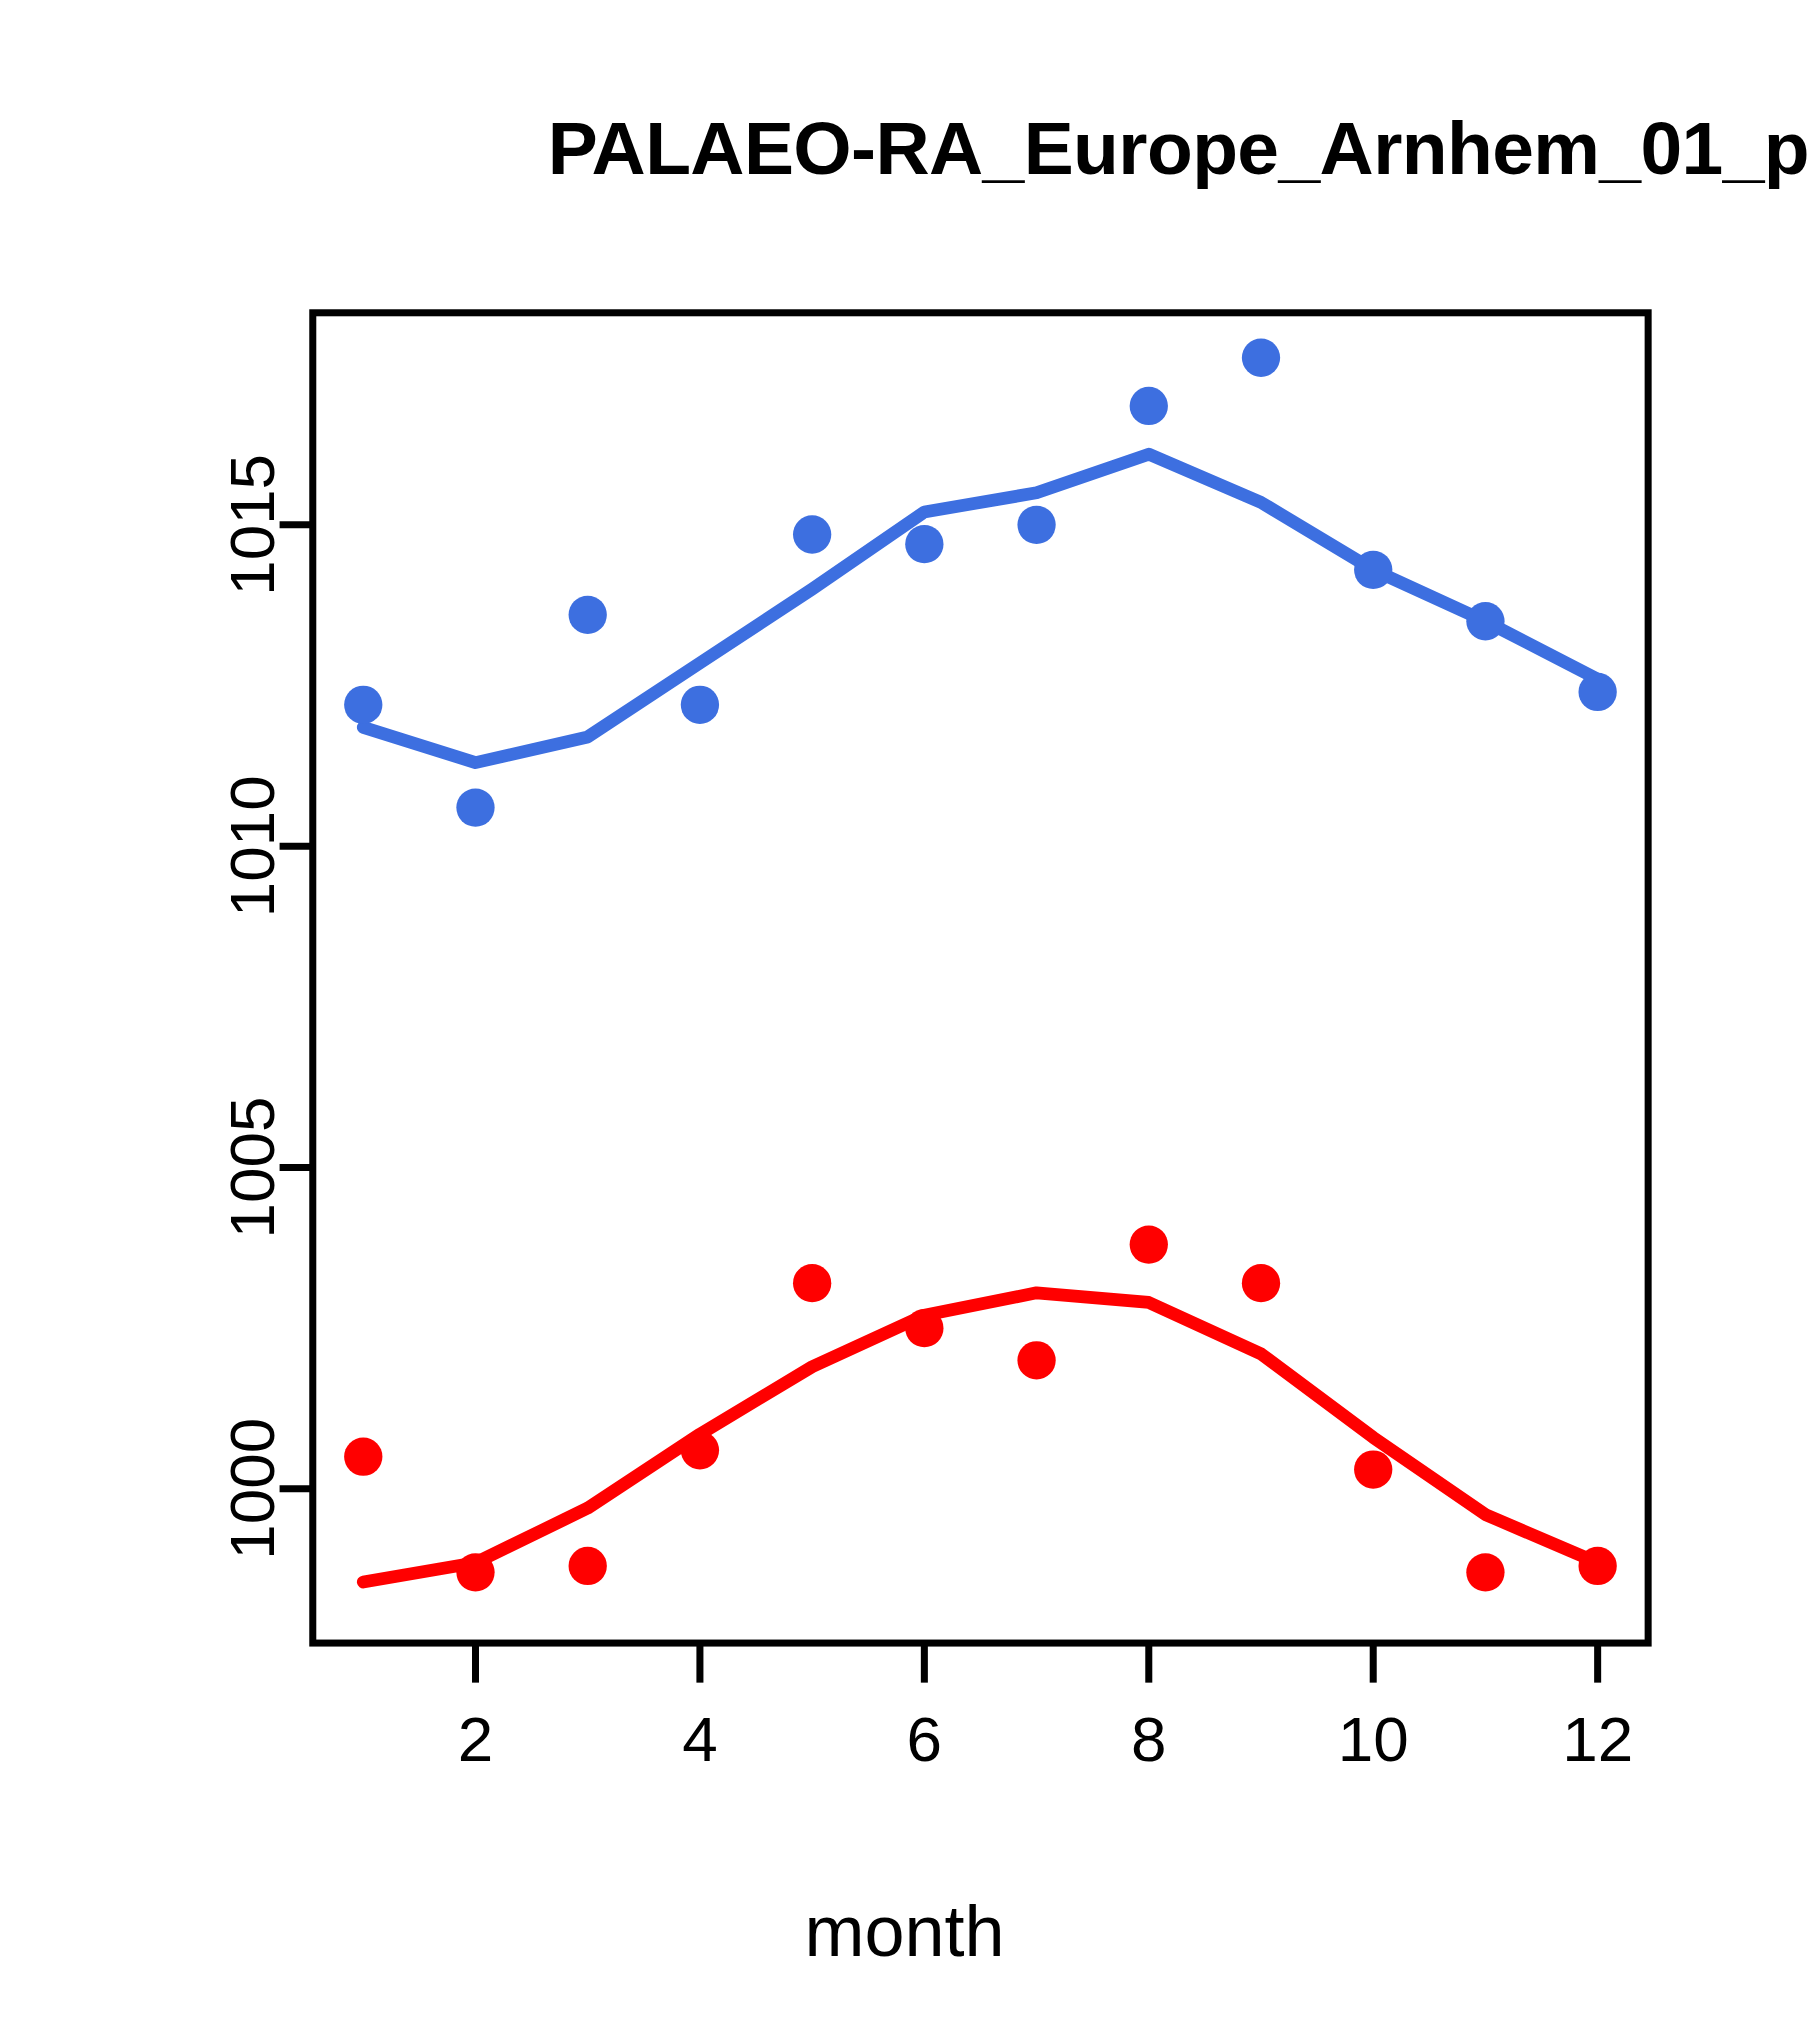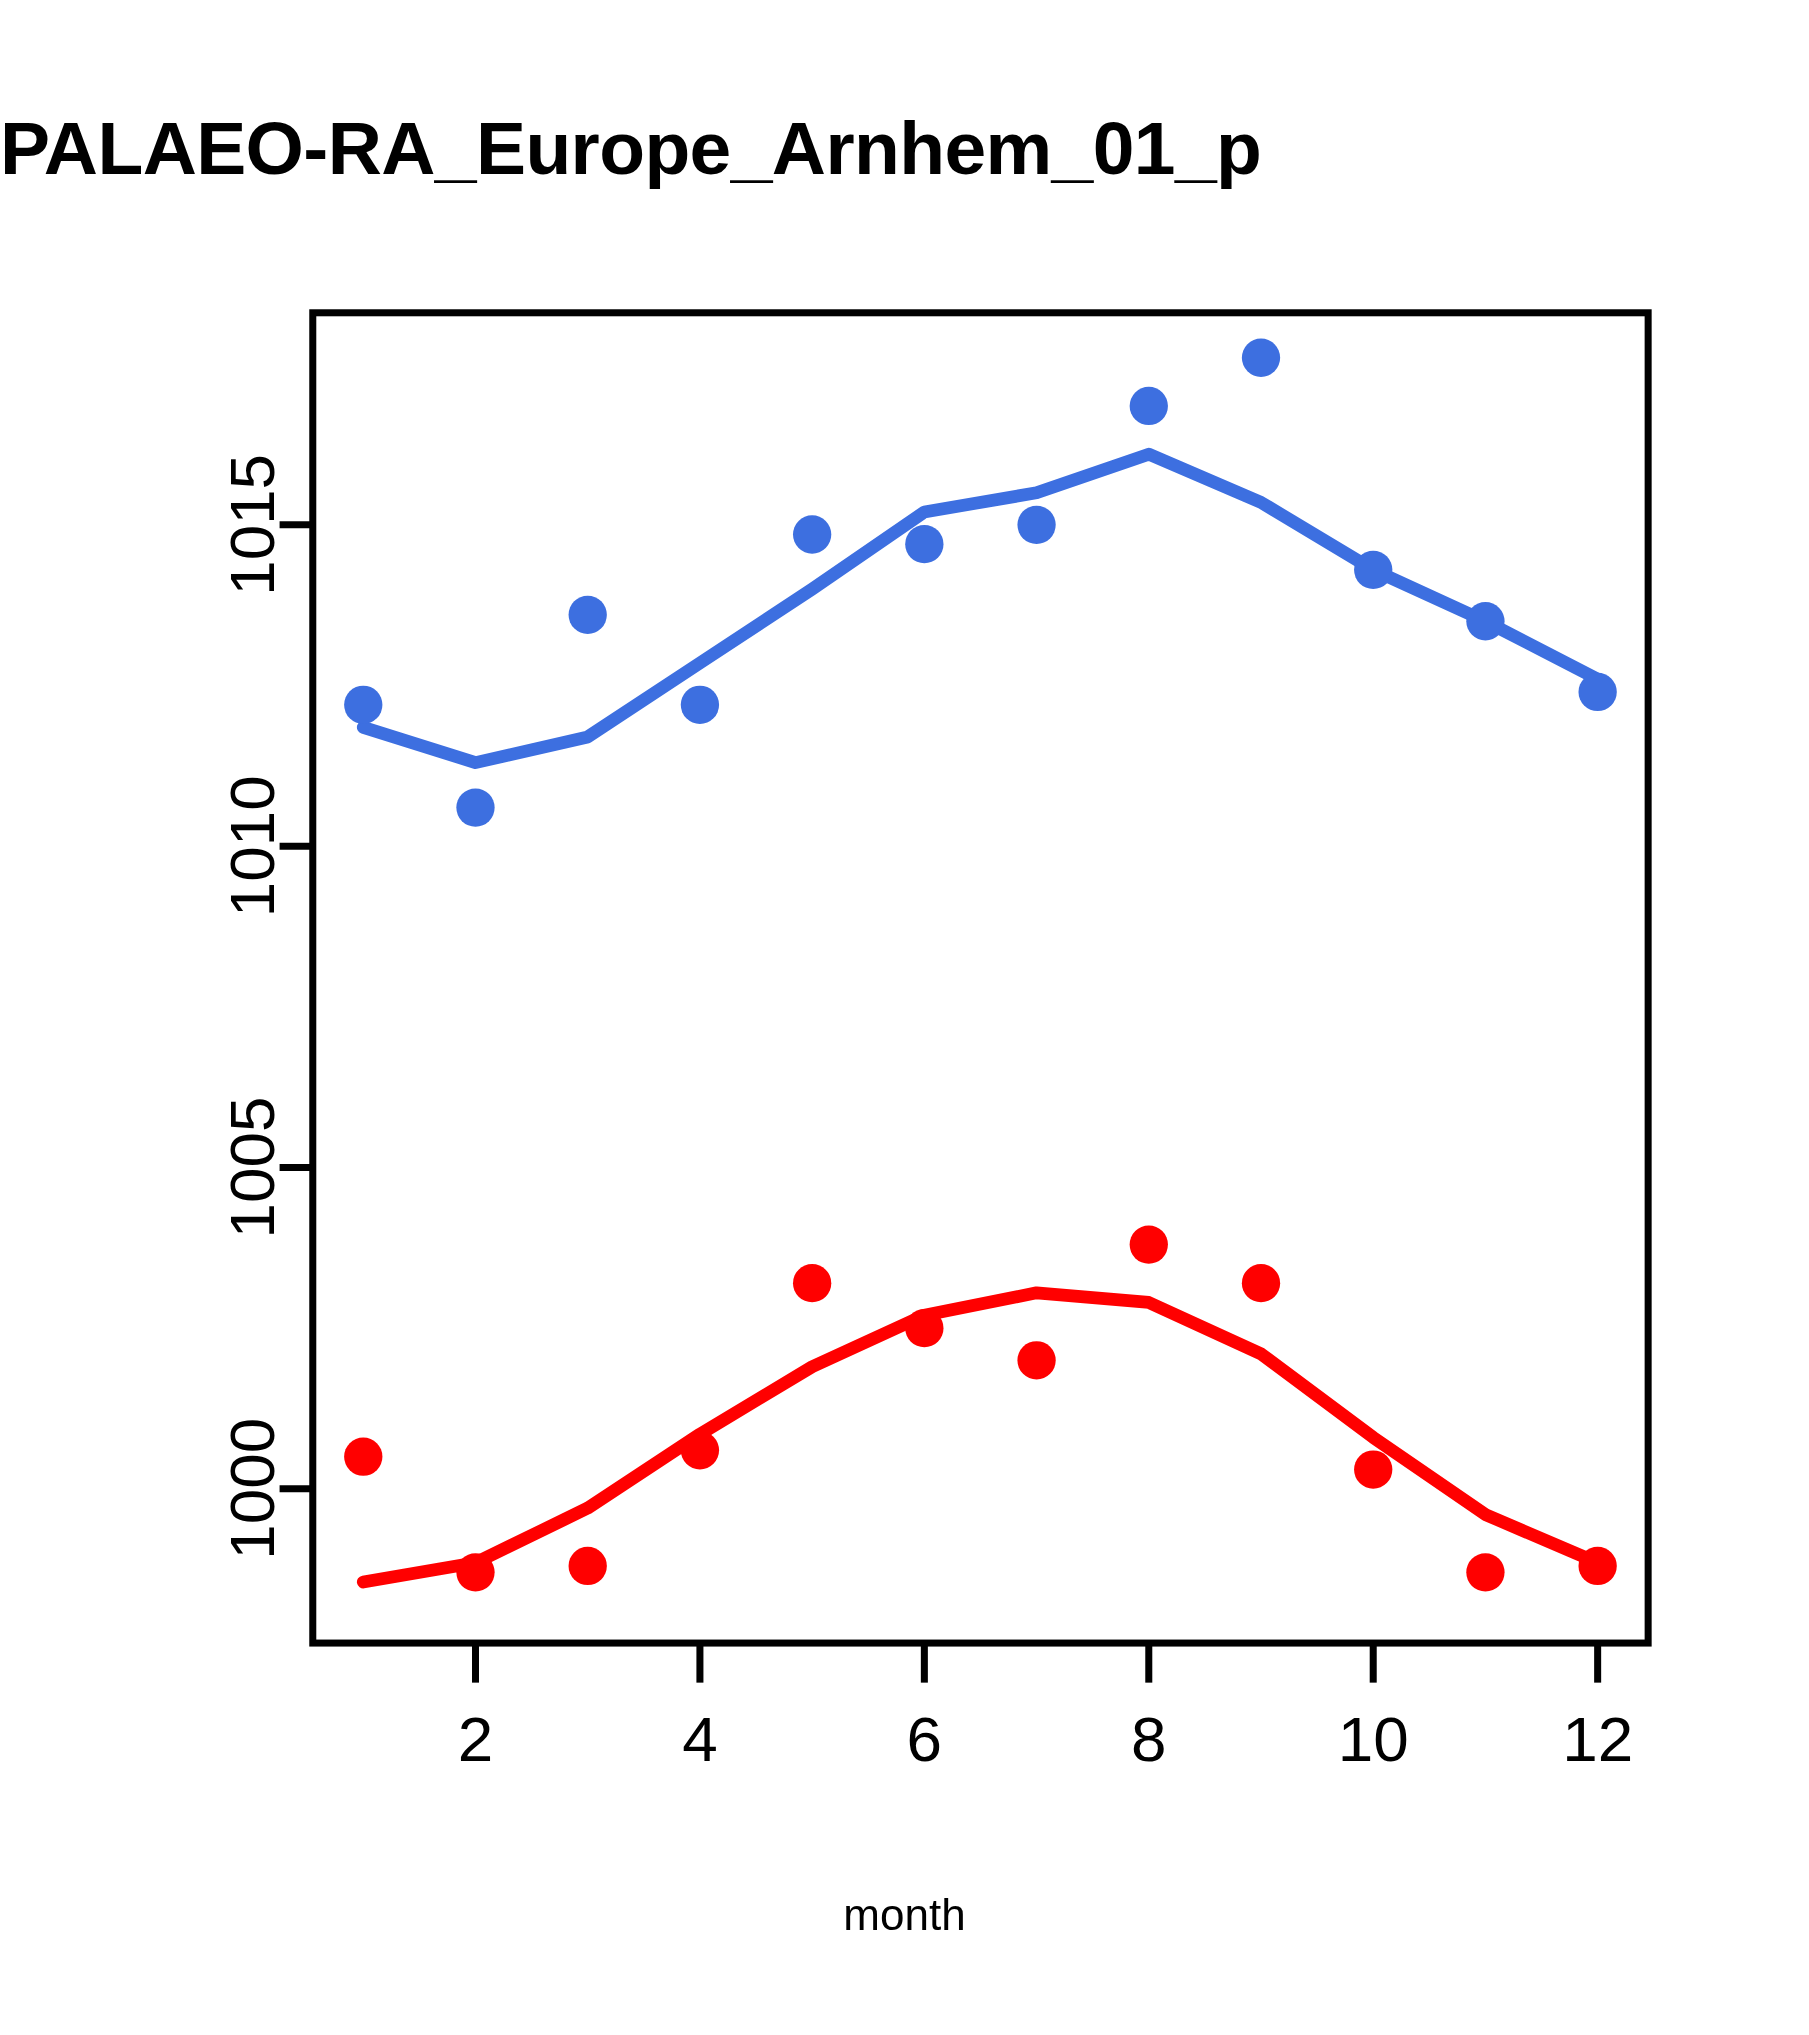--- a/index.html
+++ b/index.html
@@ -1,27 +1,27 @@
 <!DOCTYPE html>
 <html style="font-size:10.2px"><head>
 <meta charset="utf-8">
 <style>
   html,body{margin:0;padding:0;background:#ffffff;}
   body{width:1809px;height:2035px;font-family:"Liberation Sans",sans-serif;color:#000;}
   #root{position:relative;width:1809px;height:2035px;overflow:hidden;background:#fff;}
   #chart-title{
-    position:absolute;left:0;top:105px;width:1809px;text-align:left;
+    position:absolute;left:0;top:105px;width:1809px;text-align:right;
     font-family:"Liberation Sans",sans-serif;font-weight:bold;font-size:75px;
     letter-spacing:-0.6px;color:#000;white-space:nowrap;
   }
   #plot-svg{position:absolute;left:0;top:0;width:1809px;height:2035px;}
   .axis-tick-label{font-family:"Liberation Sans",sans-serif;font-size:100px;fill:#000;}
   #x-axis-title{
     position:absolute;left:0;top:1890px;width:1809px;text-align:center;
-    font-family:"Liberation Sans",sans-serif;font-size:44px;color:#000;
+    font-family:"Liberation Sans",sans-serif;font-size:72px;color:#000;
   }
 </style>
 </head>
 <body>
 
 <div id="root">
 
   <div id="chart-title">PALAEO-RA_Europe_Arnhem_01_p</div>
 
   <svg id="plot-svg" viewBox="0 0 2834 3188" preserveAspectRatio="none" xmlns="http://www.w3.org/2000/svg">

